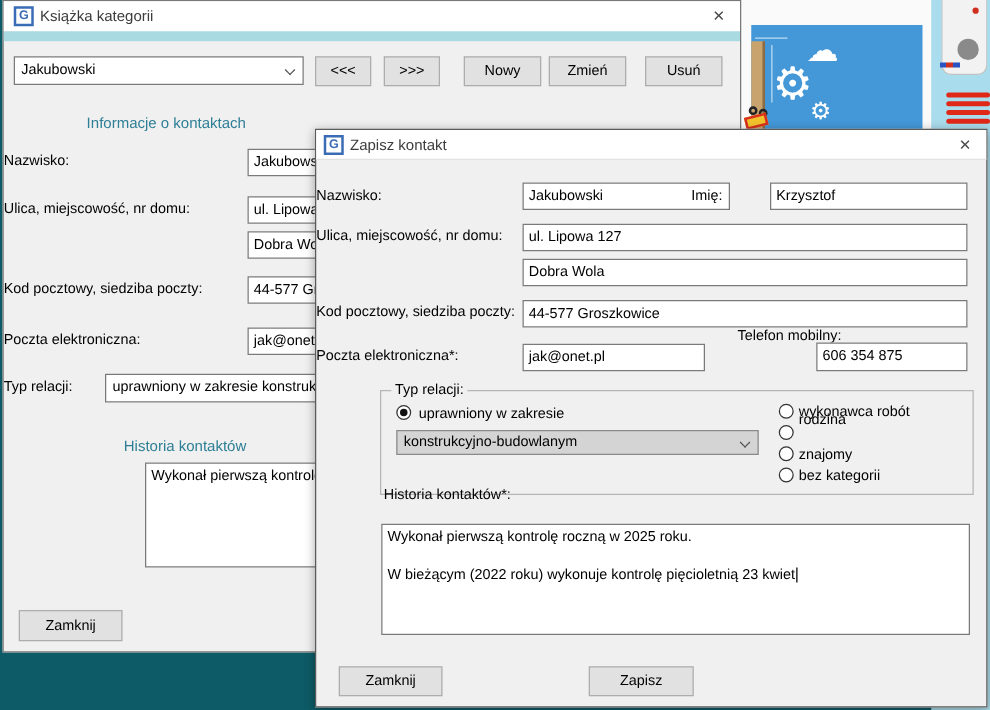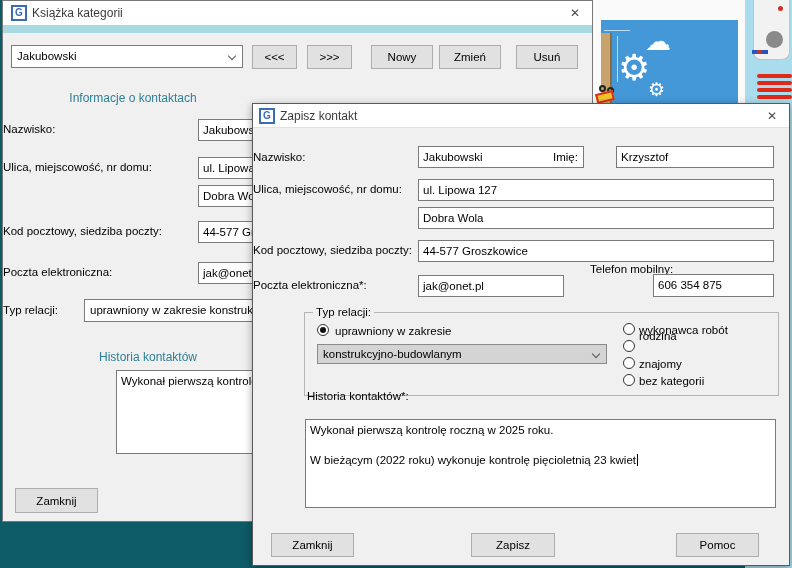--- a/index.html
+++ b/index.html
@@ -186,16 +186,15 @@
     <div class="tarea" style="left:52px; top:315px; width:471px; height:89px;">
       <div class="hist-line">Wykonał pierwszą kontrolę roczną w 2025 roku.</div>
       <div class="hist-line"></div>
       <div class="hist-line">
         <span>W bieżącym (2022 roku) wykonuje kontrolę pięcioletnią 23 kwiet</span><span class="caret"></span>
       </div>
     </div>
 
     <button class="btn" style="left:18px; top:429px; width:83px; height:24px;">Zamknij</button>
     <button class="btn" style="left:218px; top:429px; width:84px; height:24px;">Zapisz</button>
-    <button class="btn" style="left:423px; top:429px; width:83px; height:24px;">Pomoc</button>
   </div>
 
 </div>
 
 </body></html>

